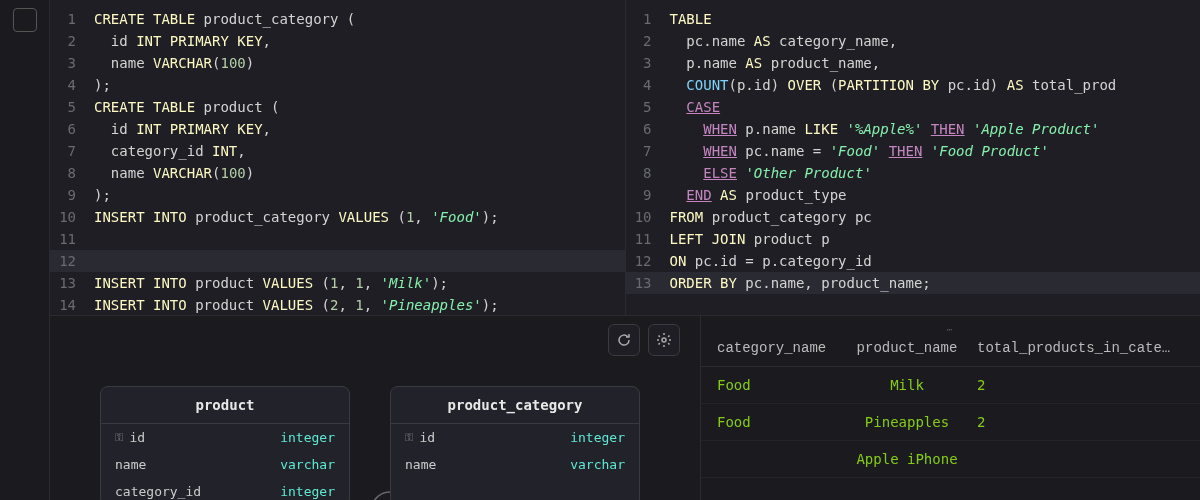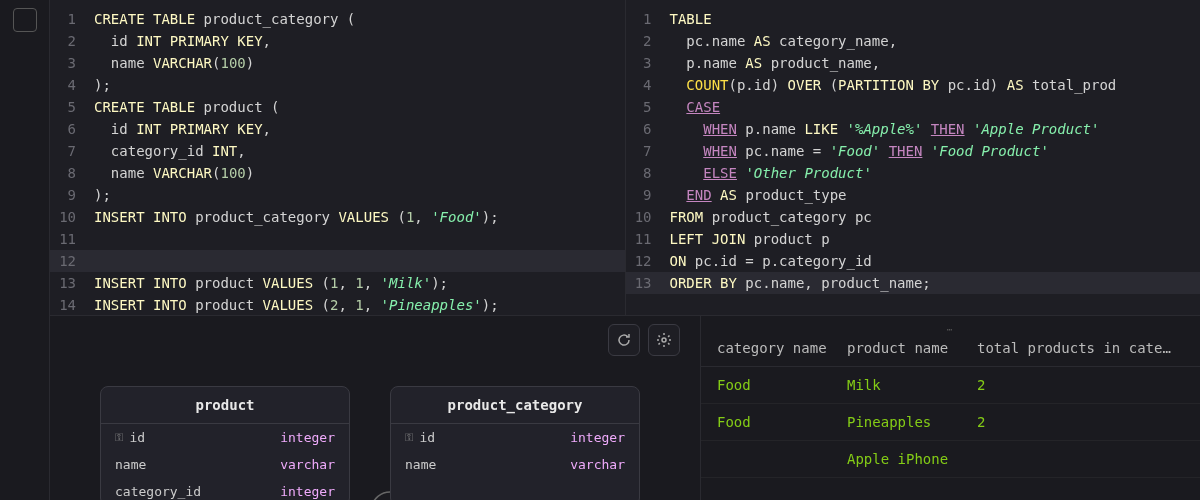--- a/index.html
+++ b/index.html
@@ -56,21 +56,21 @@
     color: #6a6a72;
     padding-right: 18px;
     user-select: none;
     flex-shrink: 0;
   }
   .code { white-space: pre; color: #d4d4d4; }
   .kw { color: #fef9c3; }
   .kw2 { color: #c586c0; text-decoration: underline; }
   .str { color: #86efac; font-style: italic; }
   .num { color: #b5cea8; }
-  .fn { color: #fde047; }
+  .fn { color: #7dd3fc; }
   .id { color: #d4d4d4; }
   .bottom {
     flex: 1;
     display: flex;
     border-top: 1px solid #2a2a30;
     background: #1a1a1f;
   }
   .schema-panel {
     flex: 1;
     position: relative;
@@ -118,44 +118,44 @@
   }
   .schema-row {
     display: flex;
     justify-content: space-between;
     padding: 6px 14px;
     color: #ccc;
     font-size: 13px;
   }
   .schema-row .col-left { display: flex; align-items: center; gap: 6px; }
   .key-icon { font-size: 11px; color: #888; }
-  .col-right { color: #f0abfc; }
+  .col-right { color: #5eead4; }
   .connector {
     position: absolute;
     top: 100px;
     left: 296px;
     width: 34px;
     height: 30px;
   }
   .connector svg { overflow: visible; }
   .results-panel {
     width: 500px;
     border-left: 1px solid #2a2a30;
     background: #1a1a1f;
     padding: 8px 0;
   }
   .results-header, .results-row {
     display: flex;
     padding: 10px 16px;
   }
-  .results-header { color: #bbb; border-bottom: 1px solid #2a2a30; }
+  .results-header { color: #bbb; border-bottom: 1px solid #2a2a30; font-family: Liberation Mono, monospace; }
   .results-row { color: #84cc16; border-bottom: 1px solid #242428; }
   .rcol { flex: 1; padding-right: 10px; overflow: hidden; text-overflow: ellipsis; white-space: nowrap; }
   .rcol.c1 { flex: 0 0 130px; }
-  .rcol.c2 { flex: 0 0 130px; }
+  .rcol.c2 { flex: 0 0 130px; text-align: center; }
   .rcol.c3 { flex: 1; }
   .drag-handle {
     width: 40px;
     height: 6px;
     margin: 0 auto;
     display: flex;
     justify-content: center;
     gap: 2px;
     color: #555;
     font-size: 10px;

